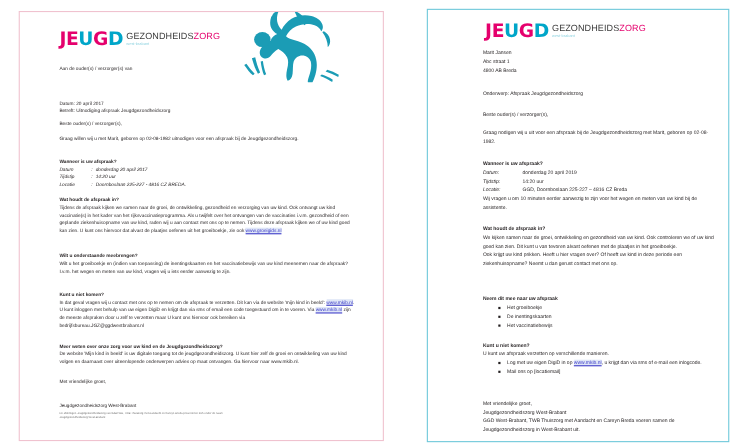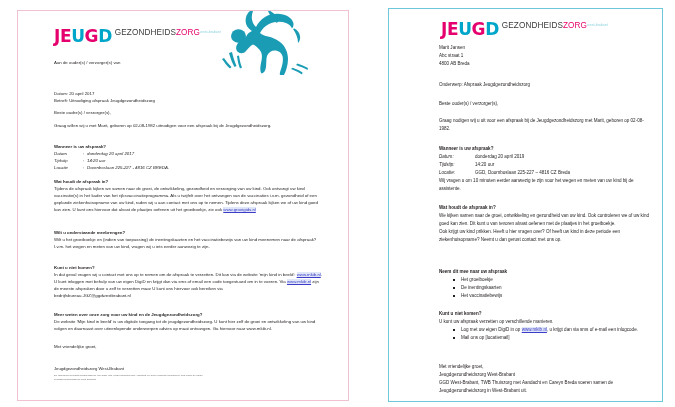--- a/index.html
+++ b/index.html
@@ -40,21 +40,21 @@
   }
   .logo-jeugd {
     font-family: "DejaVu Sans", sans-serif;
     font-weight: bold;
     letter-spacing: -0.4px;
     line-height: 1;
     white-space: nowrap;
   }
   .logo-right {
     display: flex;
-    flex-direction: row;
+    flex-direction: column;
     justify-content: flex-start;
   }
   .logo-gz {
     font-family: "Liberation Sans", sans-serif;
     letter-spacing: 0.1px;
     line-height: 1;
     white-space: nowrap;
   }
   .logo-sub {
     font-family: "Liberation Sans", sans-serif;

